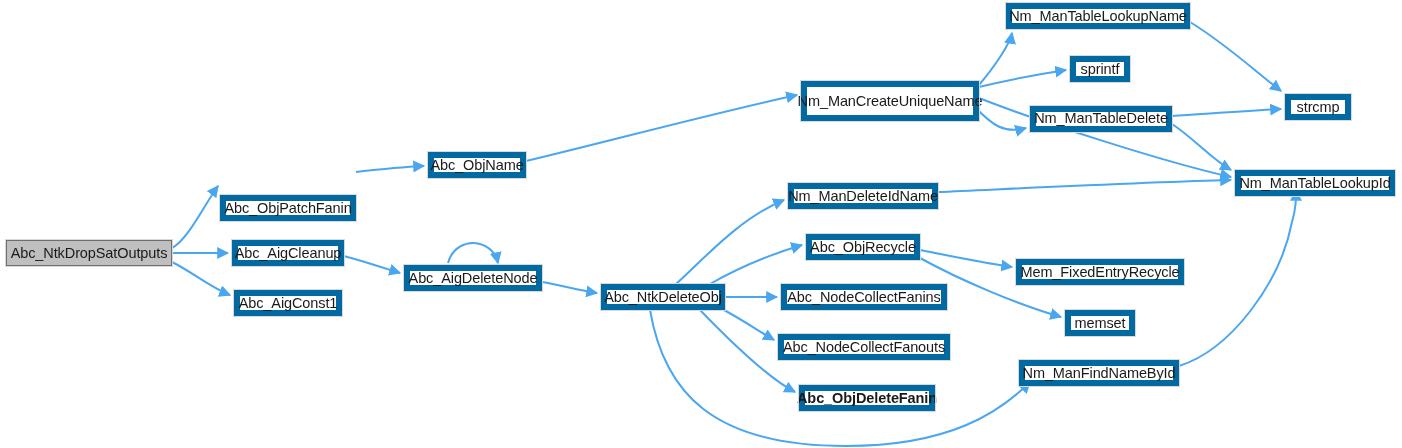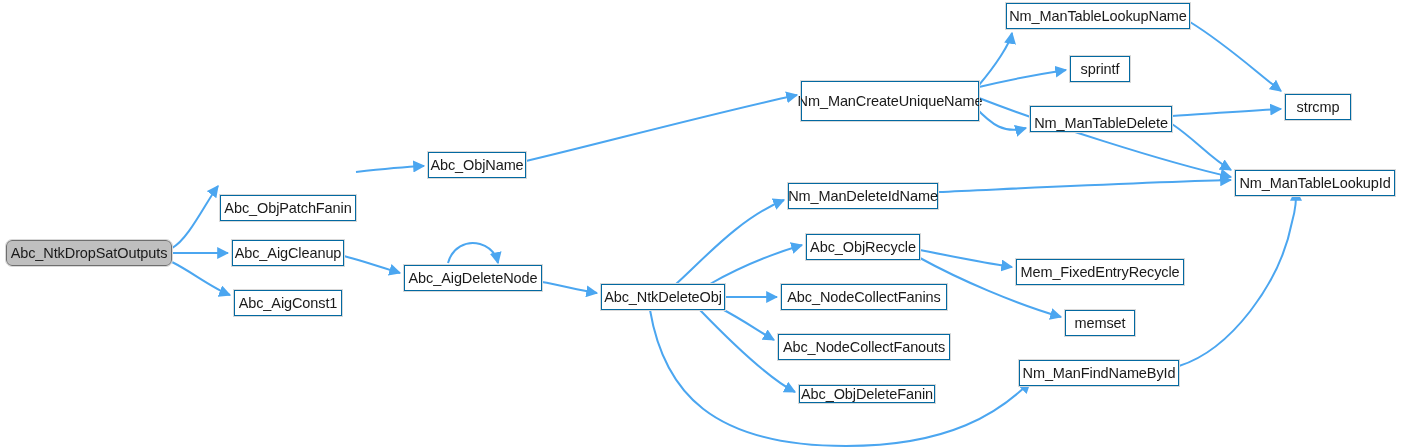--- a/index.html
+++ b/index.html
@@ -8,21 +8,21 @@
     width:1402px;height:448px;
     background:#ffffff;
     font-family:"Liberation Sans","DejaVu Sans",sans-serif;
     overflow:hidden;
   }
   #edge-layer{position:absolute;left:0;top:0;width:1402px;height:448px;}
   .node{
     position:absolute;
     box-sizing:border-box;
     background:#ffffff;
-    border:1px solid #0369a1;
+    border:6px solid #0369a1;
     outline:1px solid #d9d9d9;
     display:flex;align-items:center;justify-content:center;
     font-size:14.5px;
     color:#1a1a1a;
     white-space:nowrap;
     letter-spacing:-0.1px;
     z-index:2;
   }
   .node.root{
     background:#bfbfbf;
@@ -63,21 +63,21 @@
         <path d="M1172,116 C1204,114 1244,111 1281,109" fill="none" stroke="#4ba6f0" stroke-width="2" marker-end="url(#ah)"></path>
         <path d="M1172,124 C1196,140 1210,158 1231,170" fill="none" stroke="#4ba6f0" stroke-width="2" marker-end="url(#ah)"></path>
         <path d="M938,192 C1028,188 1150,182 1231,180" fill="none" stroke="#4ba6f0" stroke-width="2" marker-end="url(#ah)"></path>
         <path d="M920,250 C950,256 984,263 1012,267" fill="none" stroke="#4ba6f0" stroke-width="2" marker-end="url(#ah)"></path>
         <path d="M920,258 C960,280 1016,304 1061,317" fill="none" stroke="#4ba6f0" stroke-width="2" marker-end="url(#ah)"></path>
         <path d="M1179,366 C1230,350 1280,284 1292,222 C1296,208 1296,200 1296,190" fill="none" stroke="#4ba6f0" stroke-width="2" marker-end="url(#ah)"></path>
       </g>
   </svg>
 
   <div id="nodes-group">
-      <div class="node root" style="left: 6px; top: 240px; width: 166px; height: 26px; border-radius: 6px;">
+      <div class="node root" style="left: 6px; top: 240px; width: 166px; height: 26px;">
         <span>Abc_NtkDropSatOutputs</span>
       </div>
       <div class="node" style="left: 220px; top: 163px; width: 136px; height: 26px; margin-top: 32px;">
         <span>Abc_ObjPatchFanin</span>
       </div>
       <div class="node" style="left: 232px; top: 240px; width: 112px; height: 26px;">
         <span>Abc_AigCleanup</span>
       </div>
       <div class="node" style="left: 234px; top: 290px; width: 108px; height: 26px;">
         <span>Abc_AigConst1</span>
@@ -99,21 +99,21 @@
       </div>
       <div class="node" style="left: 806px; top: 234px; width: 114px; height: 26px;">
         <span>Abc_ObjRecycle</span>
       </div>
       <div class="node" style="left: 781px; top: 284px; width: 166px; height: 26px;">
         <span>Abc_NodeCollectFanins</span>
       </div>
       <div class="node" style="left: 778px; top: 334px; width: 172px; height: 26px;">
         <span>Abc_NodeCollectFanouts</span>
       </div>
-      <div class="node" style="left: 799px; top: 385px; width: 136px; height: 18px;">
+      <div class="node" style="left: 799px; top: 385px; width: 136px; height: 26px; font-weight: bold;">
         <span>Abc_ObjDeleteFanin</span>
       </div>
       <div class="node" style="left: 1006px; top: 3px; width: 184px; height: 26px;">
         <span>Nm_ManTableLookupName</span>
       </div>
       <div class="node" style="left: 1070px; top: 56px; width: 60px; height: 26px;">
         <span>sprintf</span>
       </div>
       <div class="node" style="left: 1030px; top: 106px; width: 142px; height: 26px; align-items: flex-end;">
         <span>Nm_ManTableDelete</span>

